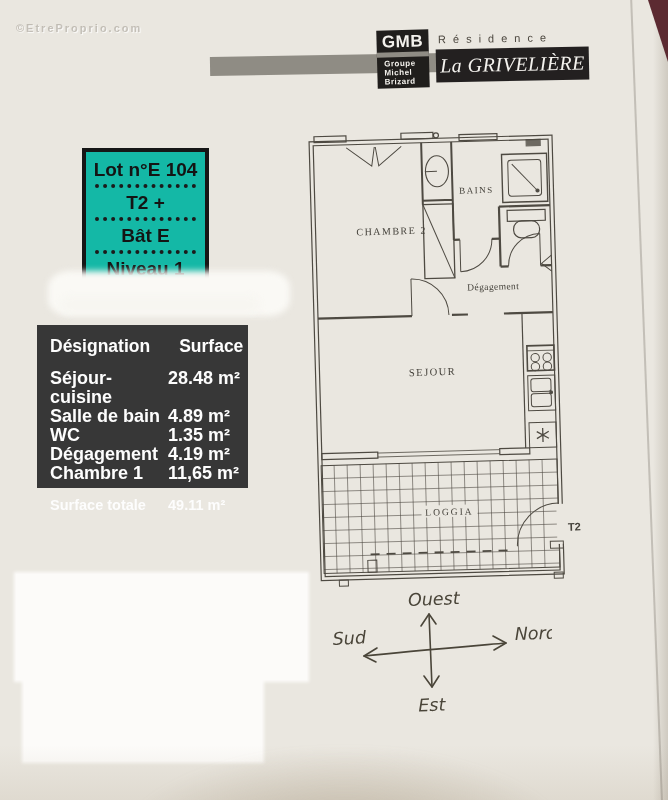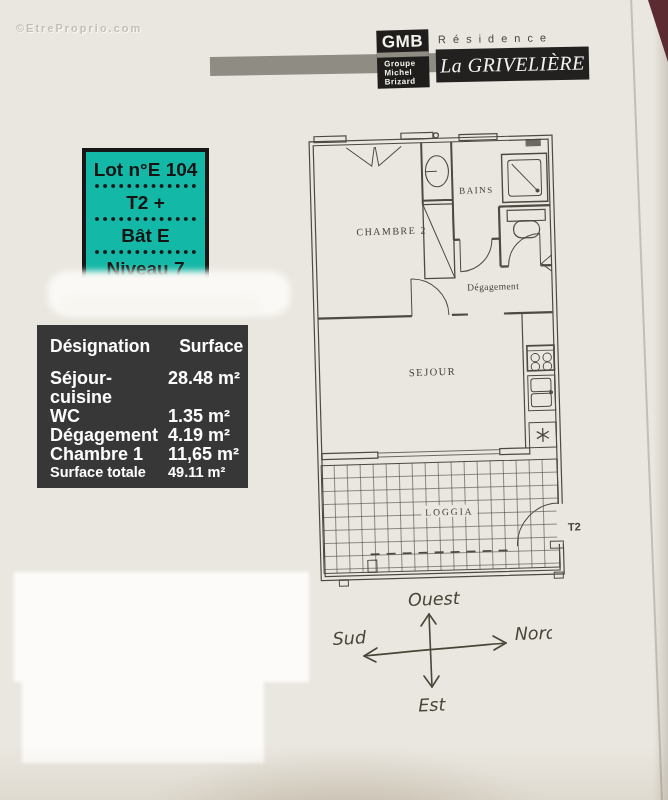--- a/index.html
+++ b/index.html
@@ -38,21 +38,21 @@
   .whiteout2{position:absolute;left:60px;top:296px;width:200px;height:18px;background:#f7f6f1;
     border-radius:12px;filter:blur(3px);}
 
   
   .surface-table{position:absolute;left:37px;top:325px;width:211px;height:163px;background:#373737;
     color:#fdfdfd;padding:11px 8px 8px 13px;}
   .st-header{display:flex;font-weight:bold;font-size:17.5px;margin-bottom:12px;gap:29px;}
   .st-header .st-label{width:118px;}
   .st-row{display:flex;font-size:18px;font-weight:600;line-height:19px;}
   .st-row .st-label{width:118px;}
-  .st-total{display:flex;font-size:14.5px;font-weight:600;}
+  .st-total{display:flex;font-size:14.5px;font-weight:600;margin-top:14px;}
   .st-total .st-label{width:118px;}
 
   
   .plan{position:absolute;left:305px;top:120px;width:290px;height:465px;transform:rotate(-1.6deg);}
   .plan svg{display:block;}
   .plan text{font-family:"Liberation Serif",serif;fill:#45423b;}
 
   
   .compass{position:absolute;left:322px;top:588px;width:230px;height:135px;}
   .compass text{font-family:"DejaVu Sans",sans-serif;font-style:italic;font-size:17.5px;fill:#4a4539;}
@@ -96,34 +96,38 @@
   <div class="residence-label">Résidence</div>
   <div class="residence-box">La GRIVELIÈRE</div>
 
   <div class="lot-box">
     <div>Lot n°E 104</div>
     <div class="lot-sep"></div>
     <div>T2 +</div>
     <div class="lot-sep"></div>
     <div>Bât E</div>
     <div class="lot-sep"></div>
-    <div>Niveau 7</div>
+    <div>Niveau 1</div>
   </div>
 
   <div class="whiteout"></div>
   <div class="whiteout2"></div>
 
   <div class="surface-table">
     <div class="st-header">
       <span class="st-label">Désignation</span>
       <span>Surface</span>
     </div>
     <div class="st-row">
       <span class="st-label">Séjour-cuisine</span>
       <span>28.48 m²</span>
+    </div>
+    <div class="st-row">
+      <span class="st-label">Salle de bain</span>
+      <span>4.89 m²</span>
     </div>
     <div class="st-row">
       <span class="st-label">WC</span>
       <span>1.35 m²</span>
     </div>
     <div class="st-row">
       <span class="st-label">Dégagement</span>
       <span>4.19 m²</span>
     </div>
     <div class="st-row">

